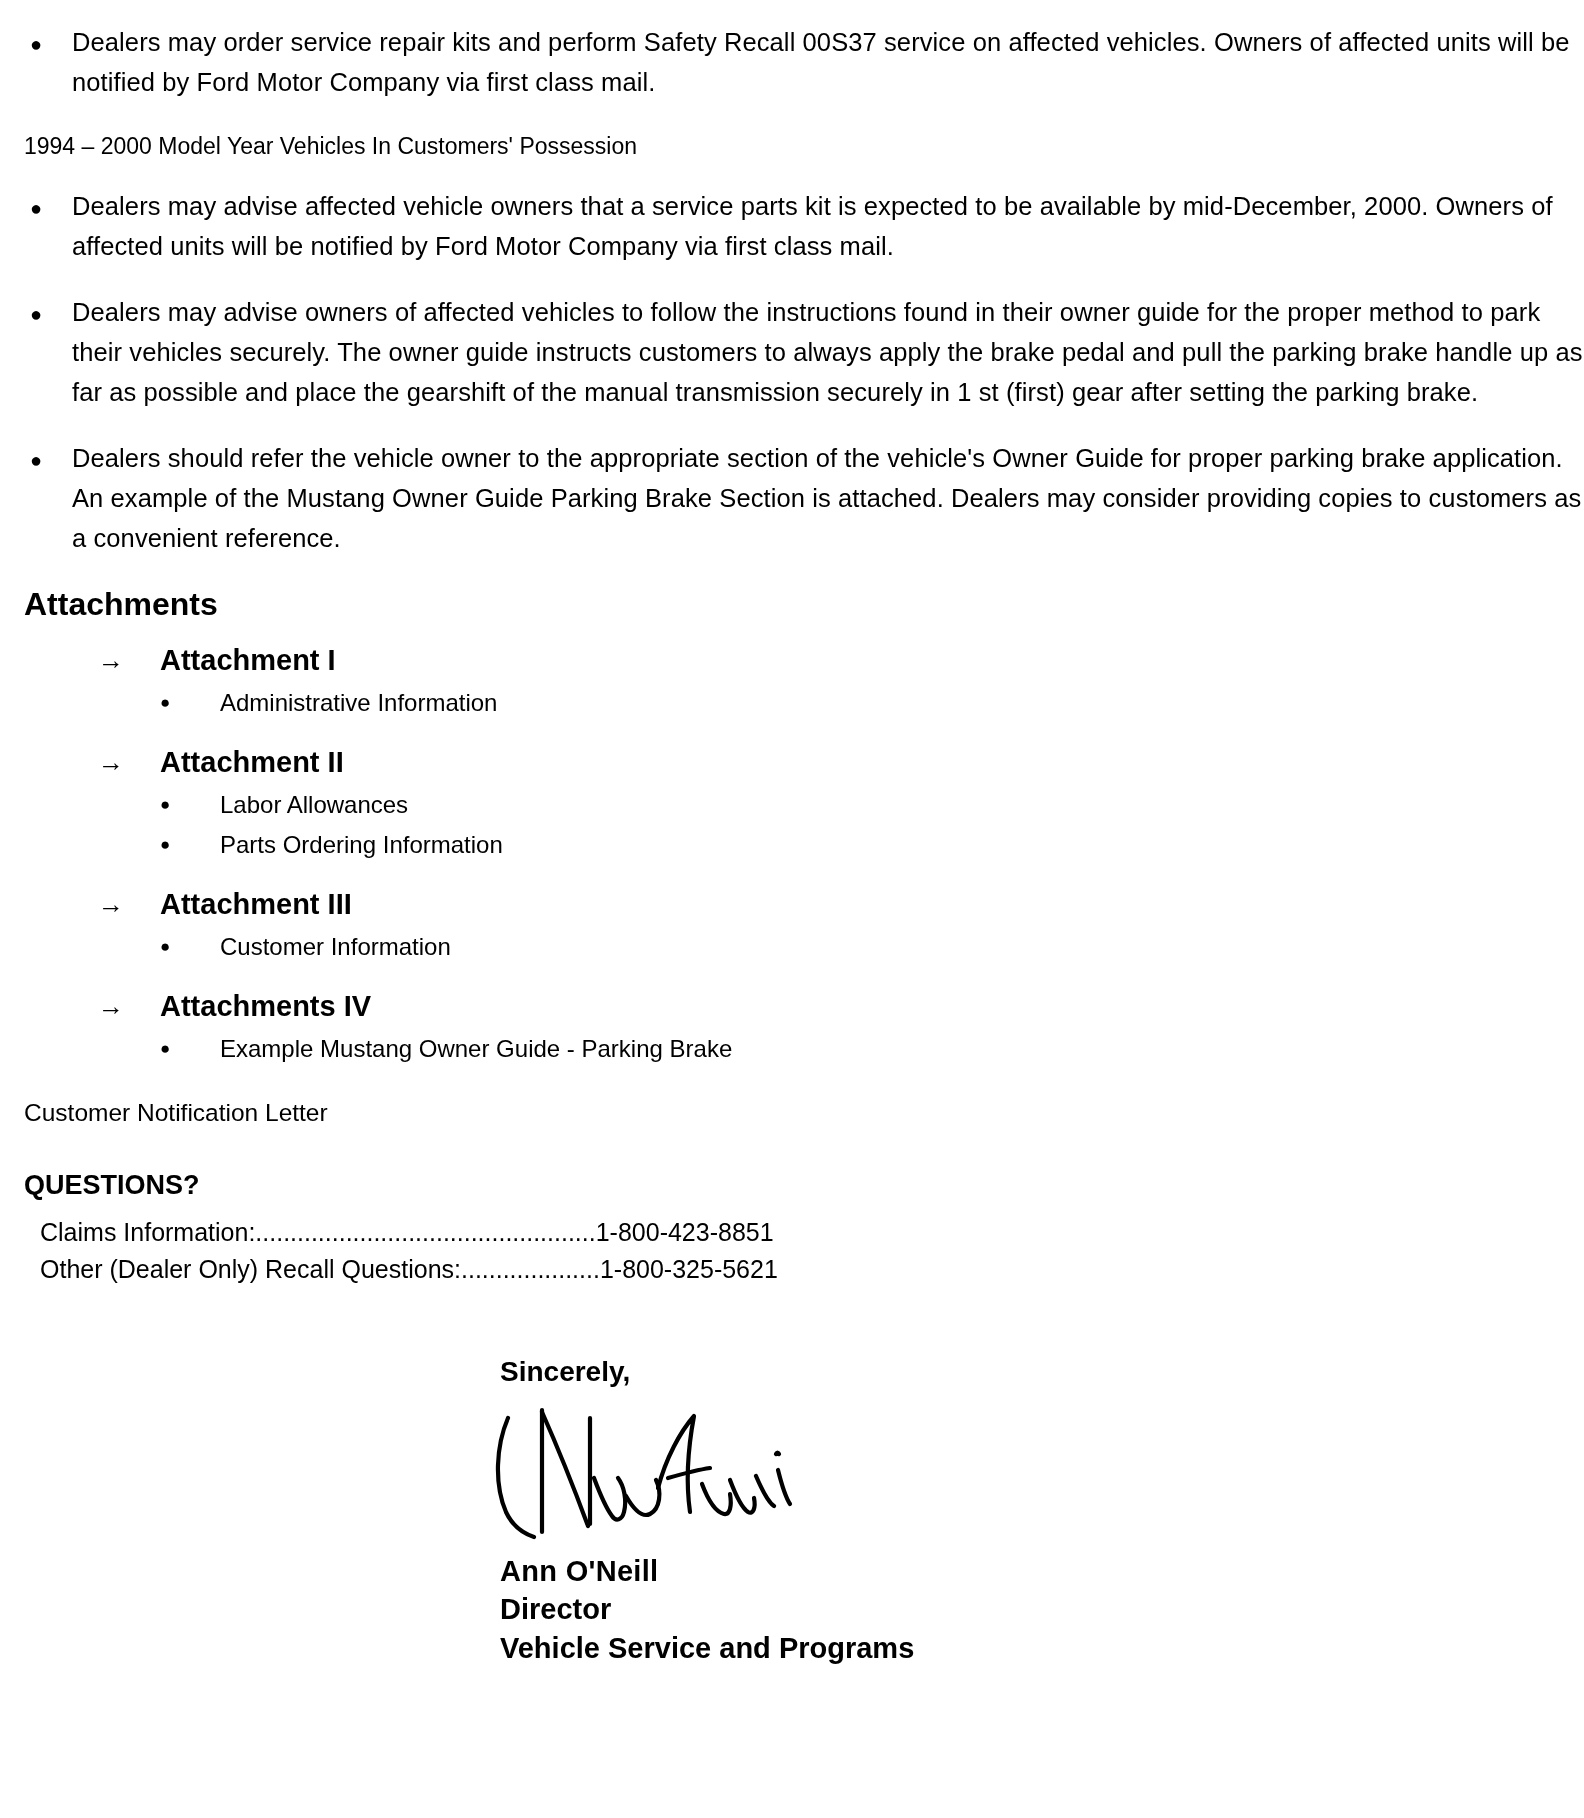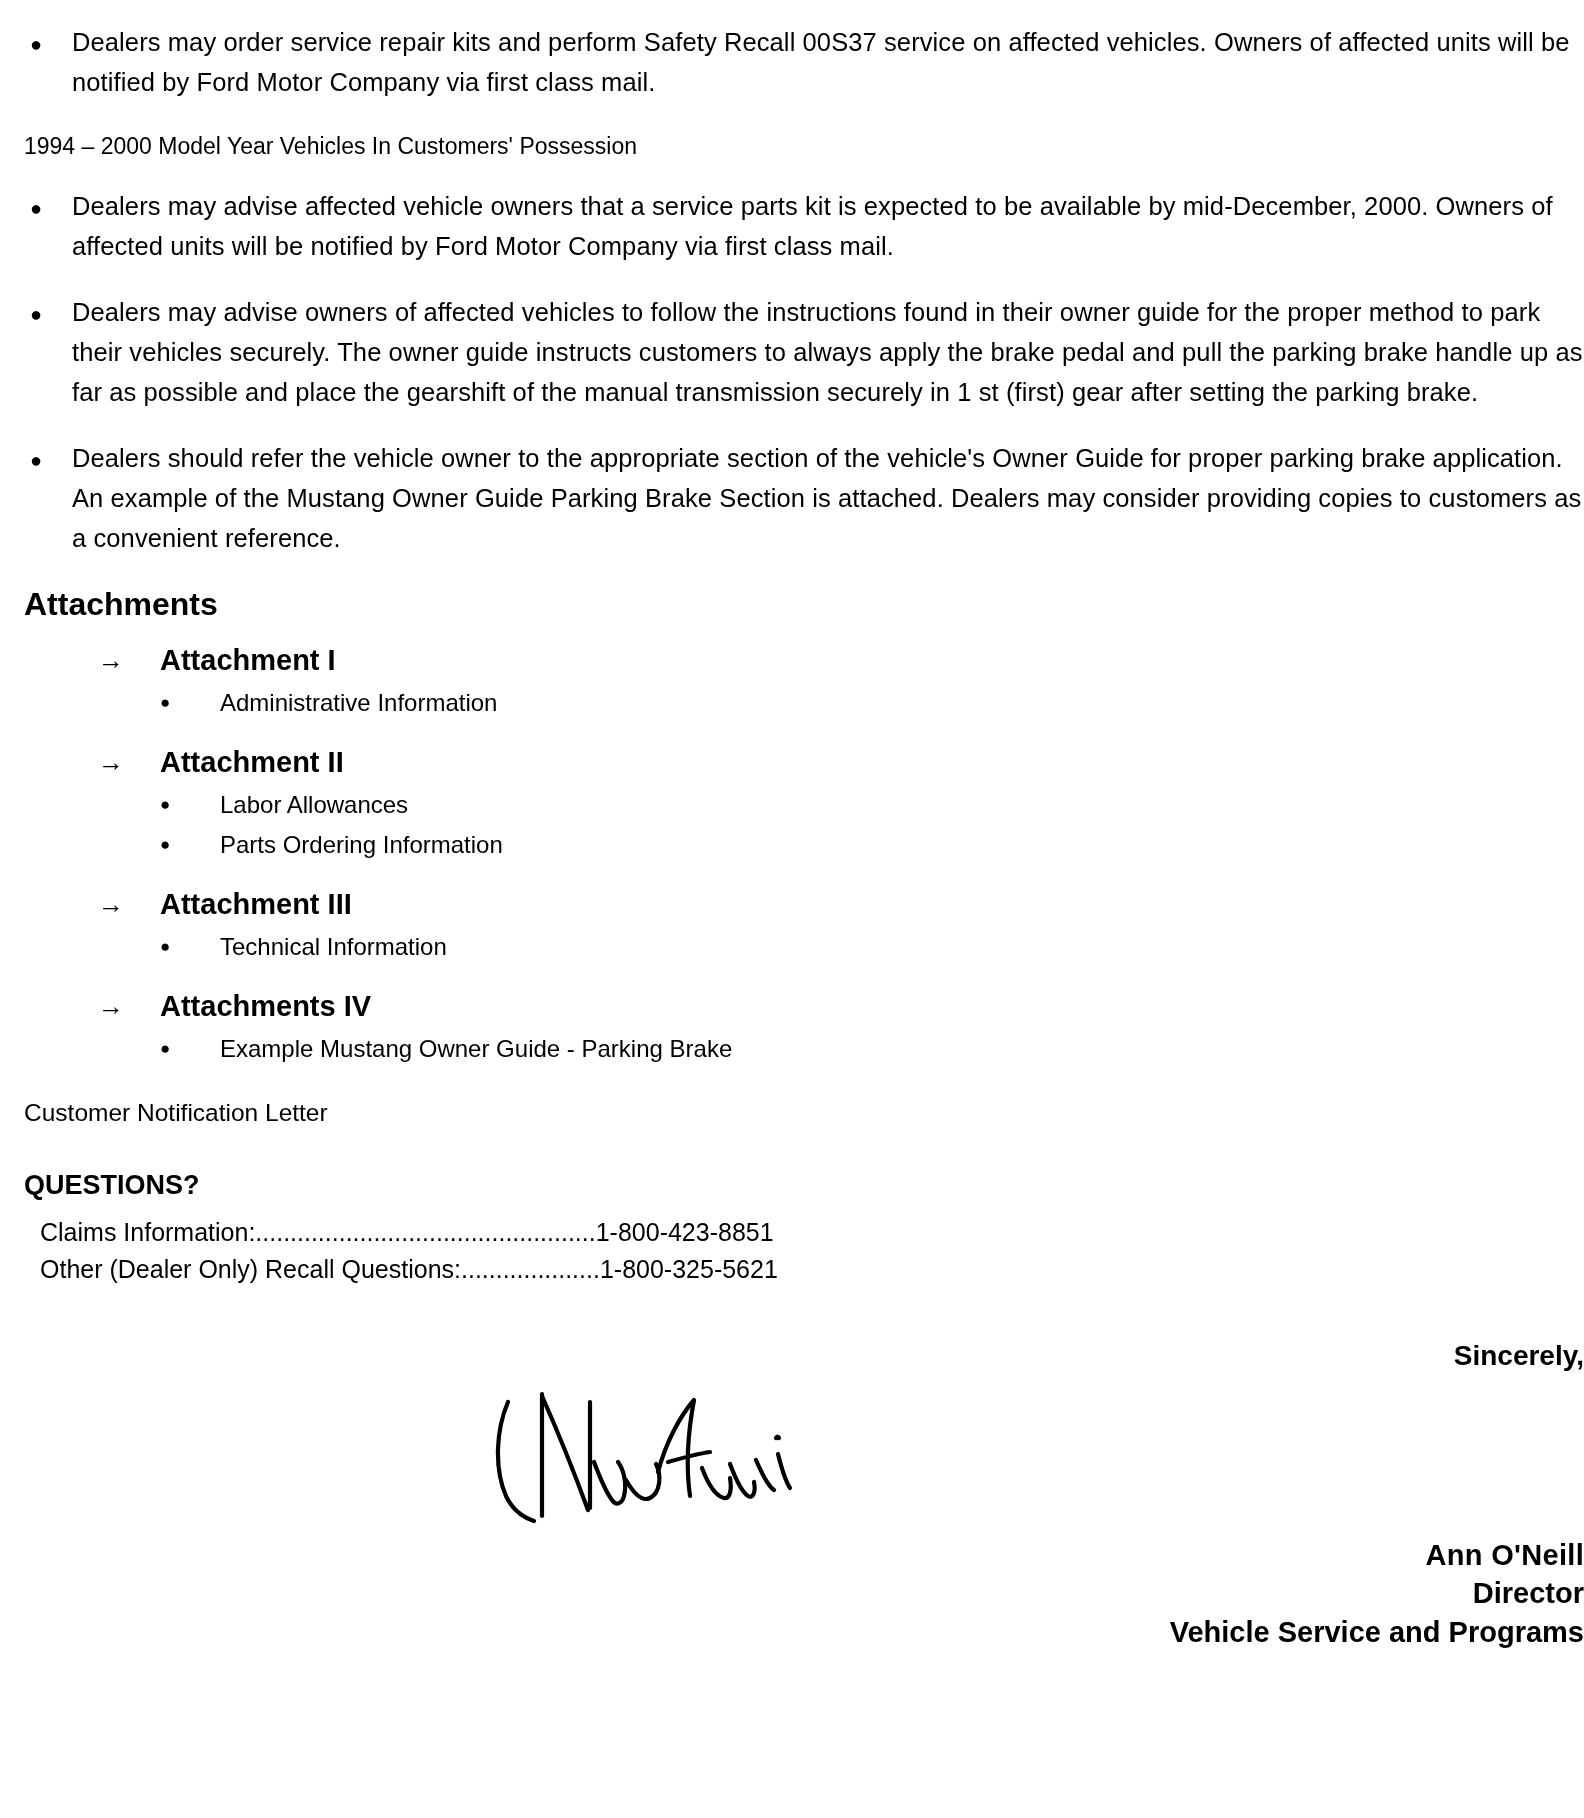--- a/index.html
+++ b/index.html
@@ -109,22 +109,21 @@
     line-height: 38px;
   }
   .q-line {
     font-size: 25px;
     line-height: 37px;
     margin-left: 40px;
     white-space: pre;
   }
 
   .sign-block {
-    margin: 48px 0 0 500px;
-    text-align: right;
+    margin: 64px 0 0 500px;
   }
   .sincerely {
     font-size: 28px;
     font-weight: bold;
     line-height: 40px;
   }
   .sig-wrap {
     height: 160px;
     position: relative;
     margin-left: -10px;
@@ -205,21 +204,21 @@
   </div>
   <div class="att-spacer"></div>
 
   <div class="att-group">
     <div class="att-head">
       <span class="arrow">→</span>
       <span class="att-title">Attachment III</span>
     </div>
     <div class="att-sub">
       <span class="dot">●</span>
-      <span class="sub-text">Technical Information</span>
+      <span class="sub-text">Customer Information</span>
     </div>
   </div>
   <div class="att-spacer"></div>
 
   <div class="att-group">
     <div class="att-head">
       <span class="arrow">→</span>
       <span class="att-title">Attachments IV</span>
     </div>
     <div class="att-sub">

